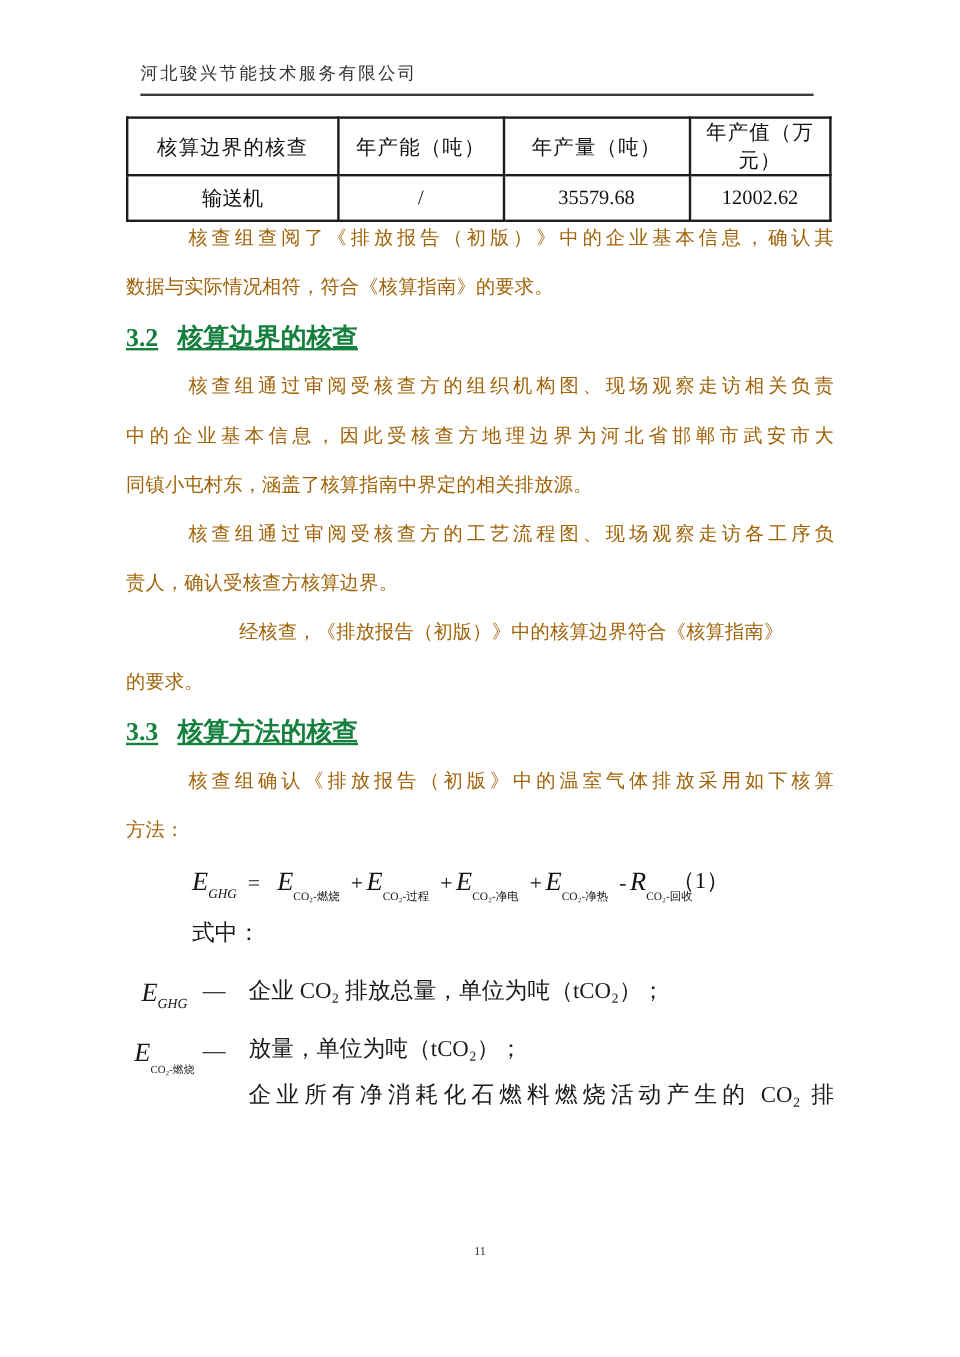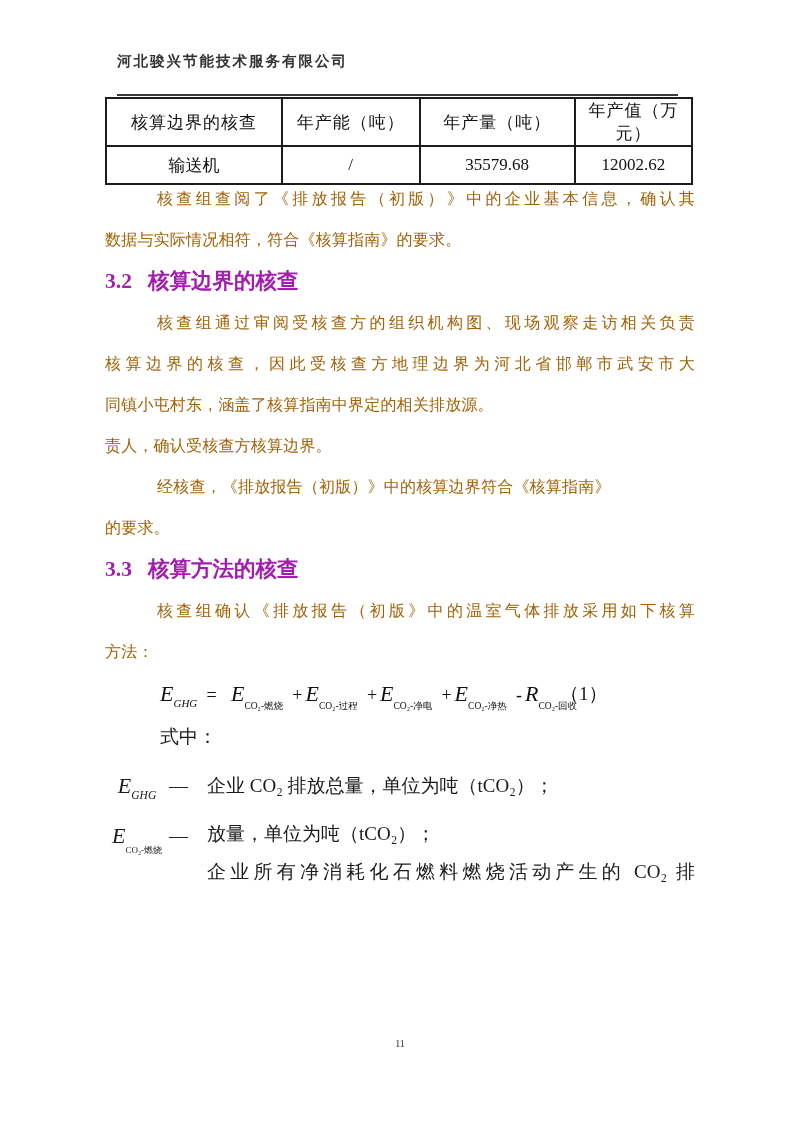--- a/index.html
+++ b/index.html
@@ -8,22 +8,21 @@
     width:800px;height:1131px;
     background:#ffffff;
     font-family:"Liberation Serif","DejaVu Serif",serif;
     color:#1a1a1a;
     overflow:hidden;
   }
   
   .doc-header{
     position:absolute;top:52px;left:117px;width:561px;
     border-bottom:2px solid #3c3c3c;
-    padding-bottom:23px;
-    font-weight:bold;
+    padding-bottom:7px;
   }
   .doc-header span{
     font-size:14.5px;color:#333;letter-spacing:2px;
   }
   
   table.products{
     position:absolute;top:97px;left:105px;width:588px;
     border-collapse:collapse;table-layout:fixed;
   }
   table.products th,table.products td{
@@ -35,23 +34,23 @@
   .c1{width:30%;} .c2{width:23.5%;} .c3{width:26.5%;} .c4{width:20%;}
   
   .body{
     position:absolute;top:178px;left:105px;width:590px;
   }
   .pline{
     font-size:16px;line-height:41px;height:41px;color:#a16207;
     white-space:nowrap;letter-spacing:0.2px;
   }
   .jl{white-space:normal;text-align:justify;text-align-last:justify;}
-  .ind{text-indent:52px;}
+  .ind{text-indent:52px;text-align:center;}
   .sec-heading{
-    height:42px;line-height:42px;font-size:21.5px;font-weight:bold;color:#a21caf;
+    height:42px;line-height:42px;font-size:21.5px;font-weight:bold;color:#15803d;text-decoration:underline;
   }
   .sec-heading .sec-num{margin-right:16px;letter-spacing:0;}
   
   .formula-row{
     position:relative;height:44px;line-height:44px;
     padding-left:55px;font-size:21px;color:#111;white-space:nowrap;
   }
   .fbase{font-style:italic;font-size:22px;font-family:"Liberation Serif",serif;}
   .fsub{font-size:9.5px;vertical-align:-8px;letter-spacing:0;margin-right:1px;}
   .fop{font-size:18px;margin:0 3px;}
@@ -109,23 +108,24 @@
   <div class="body">
 
     <div class="pline jl ind">核查组查阅了《排放报告（初版）》中的企业基本信息，确认其</div>
     <div class="pline">数据与实际情况相符，符合《核算指南》的要求。</div>
 
     <div class="sec-heading">
       <span class="sec-num">3.2</span><span>核算边界的核查</span>
     </div>
 
     <div class="pline jl ind">核查组通过审阅受核查方的组织机构图、现场观察走访相关负责</div>
-    <div class="pline jl">核算边界的核查，因此受核查方地理边界为河北省邯郸市武安市大</div>
+    <div class="pline jl">中的企业基本信息，因此受核查方地理边界为河北省邯郸市武安市大</div>
     <div class="pline">同镇小屯村东，涵盖了核算指南中界定的相关排放源。</div>
 
+    <div class="pline jl ind">核查组通过审阅受核查方的工艺流程图、现场观察走访各工序负</div>
     <div class="pline">责人，确认受核查方核算边界。</div>
 
     <div class="pline ind">经核查，《排放报告（初版）》中的核算边界符合《核算指南》</div>
     <div class="pline">的要求。</div>
 
     <div class="sec-heading">
       <span class="sec-num">3.3</span><span>核算方法的核查</span>
     </div>
 
     <div class="pline jl ind">核查组确认《排放报告（初版》中的温室气体排放采用如下核算</div>

